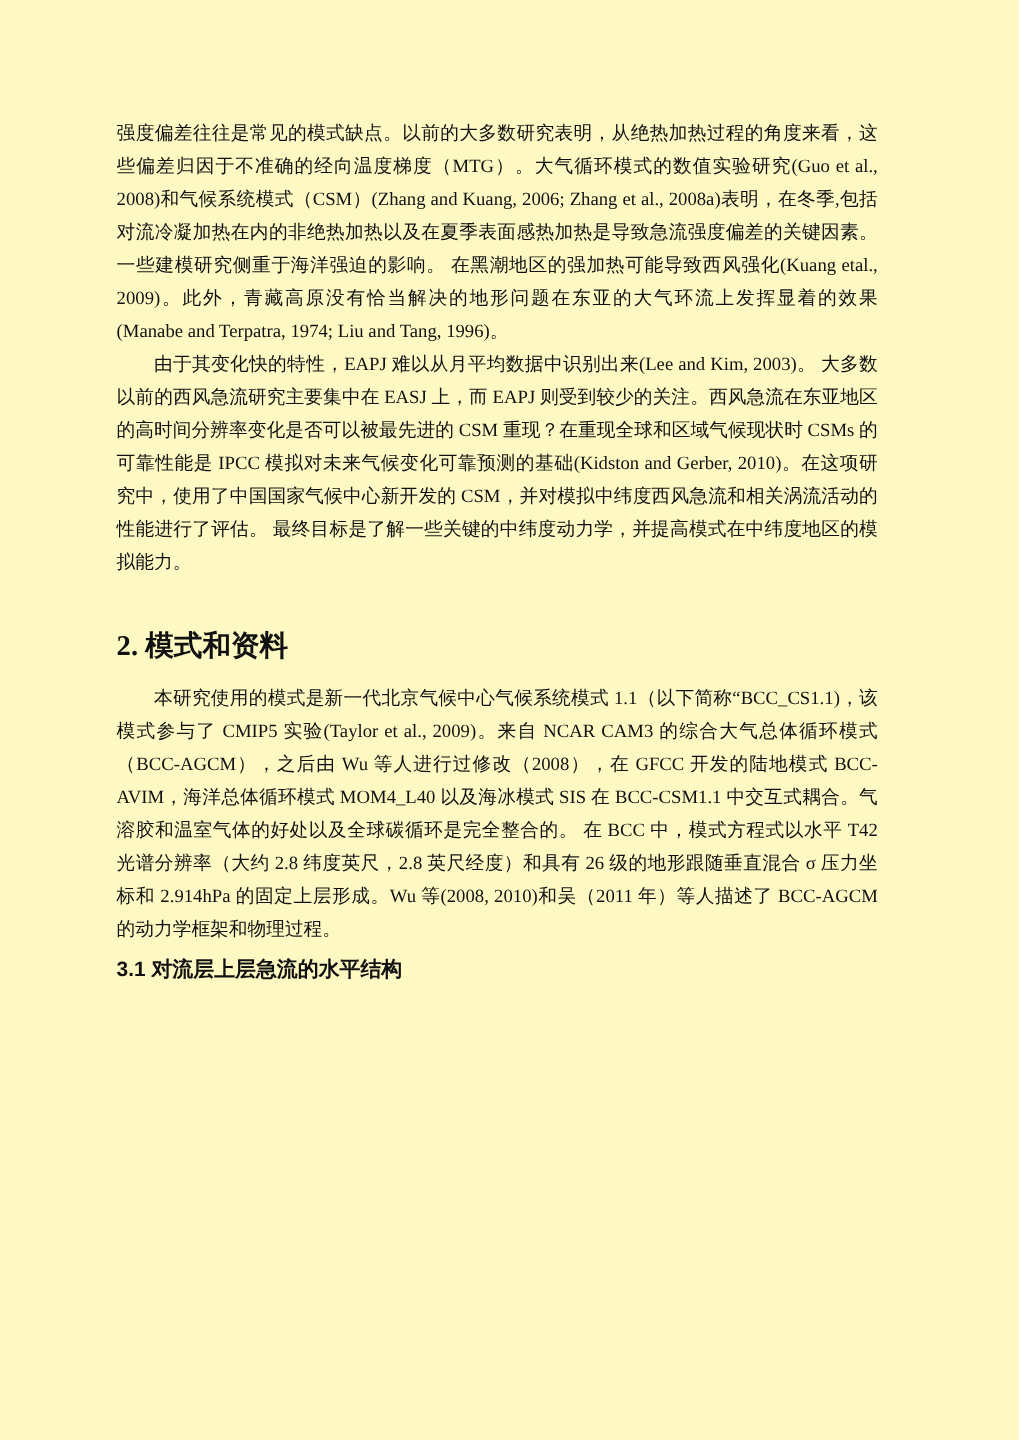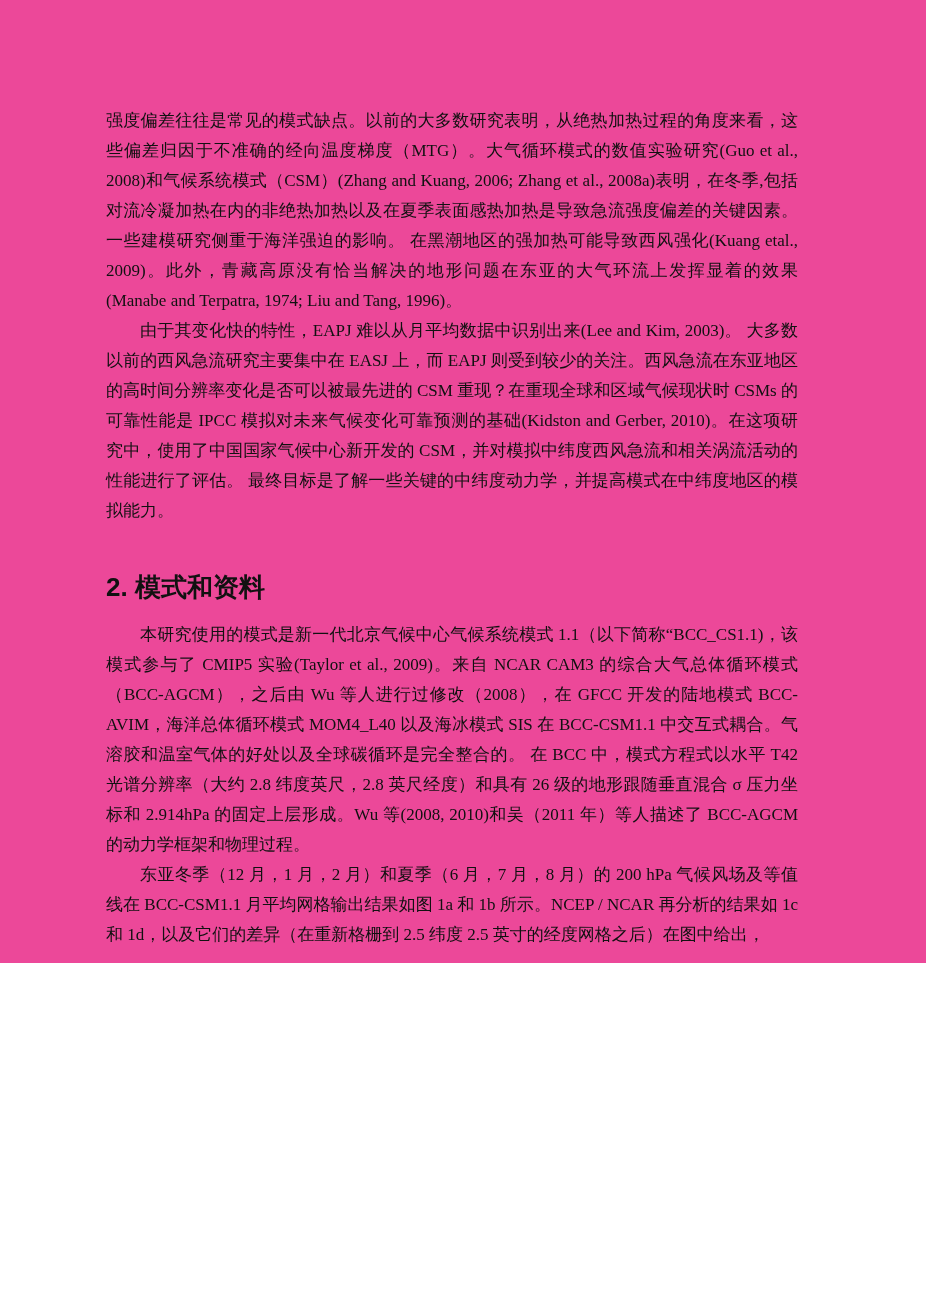--- a/index.html
+++ b/index.html
@@ -3,22 +3,22 @@
 <meta charset="utf-8">
 <style>
   html, body {
     margin: 0;
     padding: 0;
     background: #ffffff;
   }
   .page {
     position: relative;
     width: 926px;
-    height: 963px;
-    background: #ec4899;
+    height: 1309px;
+    background: #fef9c3;
     overflow: hidden;
   }
   .content {
     position: absolute;
     left: 106px;
     top: 106px;
     width: 692px;
     color: #111111;
   }
   .body-para {
@@ -26,21 +26,21 @@
     font-size: 17px;
     line-height: 30px;
     text-align: justify;
     margin: 0;
     word-break: break-word;
   }
   .indent {
     text-indent: 2em;
   }
   .sec-heading {
-    font-family: Liberation Sans, sans-serif;
+    font-family: Liberation Serif, serif;
     font-weight: 700;
     font-size: 26px;
     line-height: 34px;
     margin: 44px 0 16px 0;
     color: #111111;
   }
   .subsec-heading {
     font-family: "Liberation Sans", "DejaVu Sans", sans-serif;
     font-weight: 700;
     font-size: 19px;
@@ -58,17 +58,17 @@
     <p class="body-para">强度偏差往往是常见的模式缺点。以前的大多数研究表明，从绝热加热过程的角度来看，这些偏差归因于不准确的经向温度梯度（MTG）。大气循环模式的数值实验研究(Guo et al., 2008)和气候系统模式（CSM）(Zhang and Kuang, 2006; Zhang et al., 2008a)表明，在冬季,包括对流冷凝加热在内的非绝热加热以及在夏季表面感热加热是导致急流强度偏差的关键因素。一些建模研究侧重于海洋强迫的影响。 在黑潮地区的强加热可能导致西风强化(Kuang etal., 2009)。此外，青藏高原没有恰当解决的地形问题在东亚的大气环流上发挥显着的效果(Manabe and Terpatra, 1974; Liu and Tang, 1996)。</p>
 
     <p class="body-para indent">由于其变化快的特性，EAPJ 难以从月平均数据中识别出来(Lee and Kim, 2003)。 大多数以前的西风急流研究主要集中在 EASJ 上，而 EAPJ 则受到较少的关注。西风急流在东亚地区的高时间分辨率变化是否可以被最先进的 CSM 重现？在重现全球和区域气候现状时 CSMs 的可靠性能是 IPCC 模拟对未来气候变化可靠预测的基础(Kidston and Gerber, 2010)。在这项研究中，使用了中国国家气候中心新开发的 CSM，并对模拟中纬度西风急流和相关涡流活动的性能进行了评估。 最终目标是了解一些关键的中纬度动力学，并提高模式在中纬度地区的模拟能力。</p>
 
     <h2 class="sec-heading">2. 模式和资料</h2>
 
     <p class="body-para indent">本研究使用的模式是新一代北京气候中心气候系统模式 1.1（以下简称“BCC_CS1.1)，该模式参与了 CMIP5 实验(Taylor et al., 2009)。来自 NCAR CAM3 的综合大气总体循环模式（BCC-AGCM），之后由 Wu 等人进行过修改（2008），在 GFCC 开发的陆地模式 BCC-AVIM，海洋总体循环模式 MOM4_L40 以及海冰模式 SIS 在 BCC-CSM1.1 中交互式耦合。气溶胶和温室气体的好处以及全球碳循环是完全整合的。 在 BCC 中，模式方程式以水平 T42 光谱分辨率（大约 2.8 纬度英尺，2.8 英尺经度）和具有 26 级的地形跟随垂直混合 σ 压力坐标和 2.914hPa 的固定上层形成。Wu 等(2008, 2010)和吴（2011 年）等人描述了 BCC-AGCM 的动力学框架和物理过程。</p>
 
 
 
+    <h3 class="subsec-heading">3.1 对流层上层急流的水平结构</h3>
 
-    <p class="body-para indent">东亚冬季（12 月，1 月，2 月）和夏季（6 月，7 月，8 月）的 200 hPa 气候风场及等值线在 BCC-CSM1.1 月平均网格输出结果如图 1a 和 1b 所示。NCEP / NCAR 再分析的结果如 1c 和 1d，以及它们的差异（在重新格栅到 2.5 纬度 2.5 英寸的经度网格之后）在图中给出，</p>
 
   </div>
 </div>
 
 </body></html>

